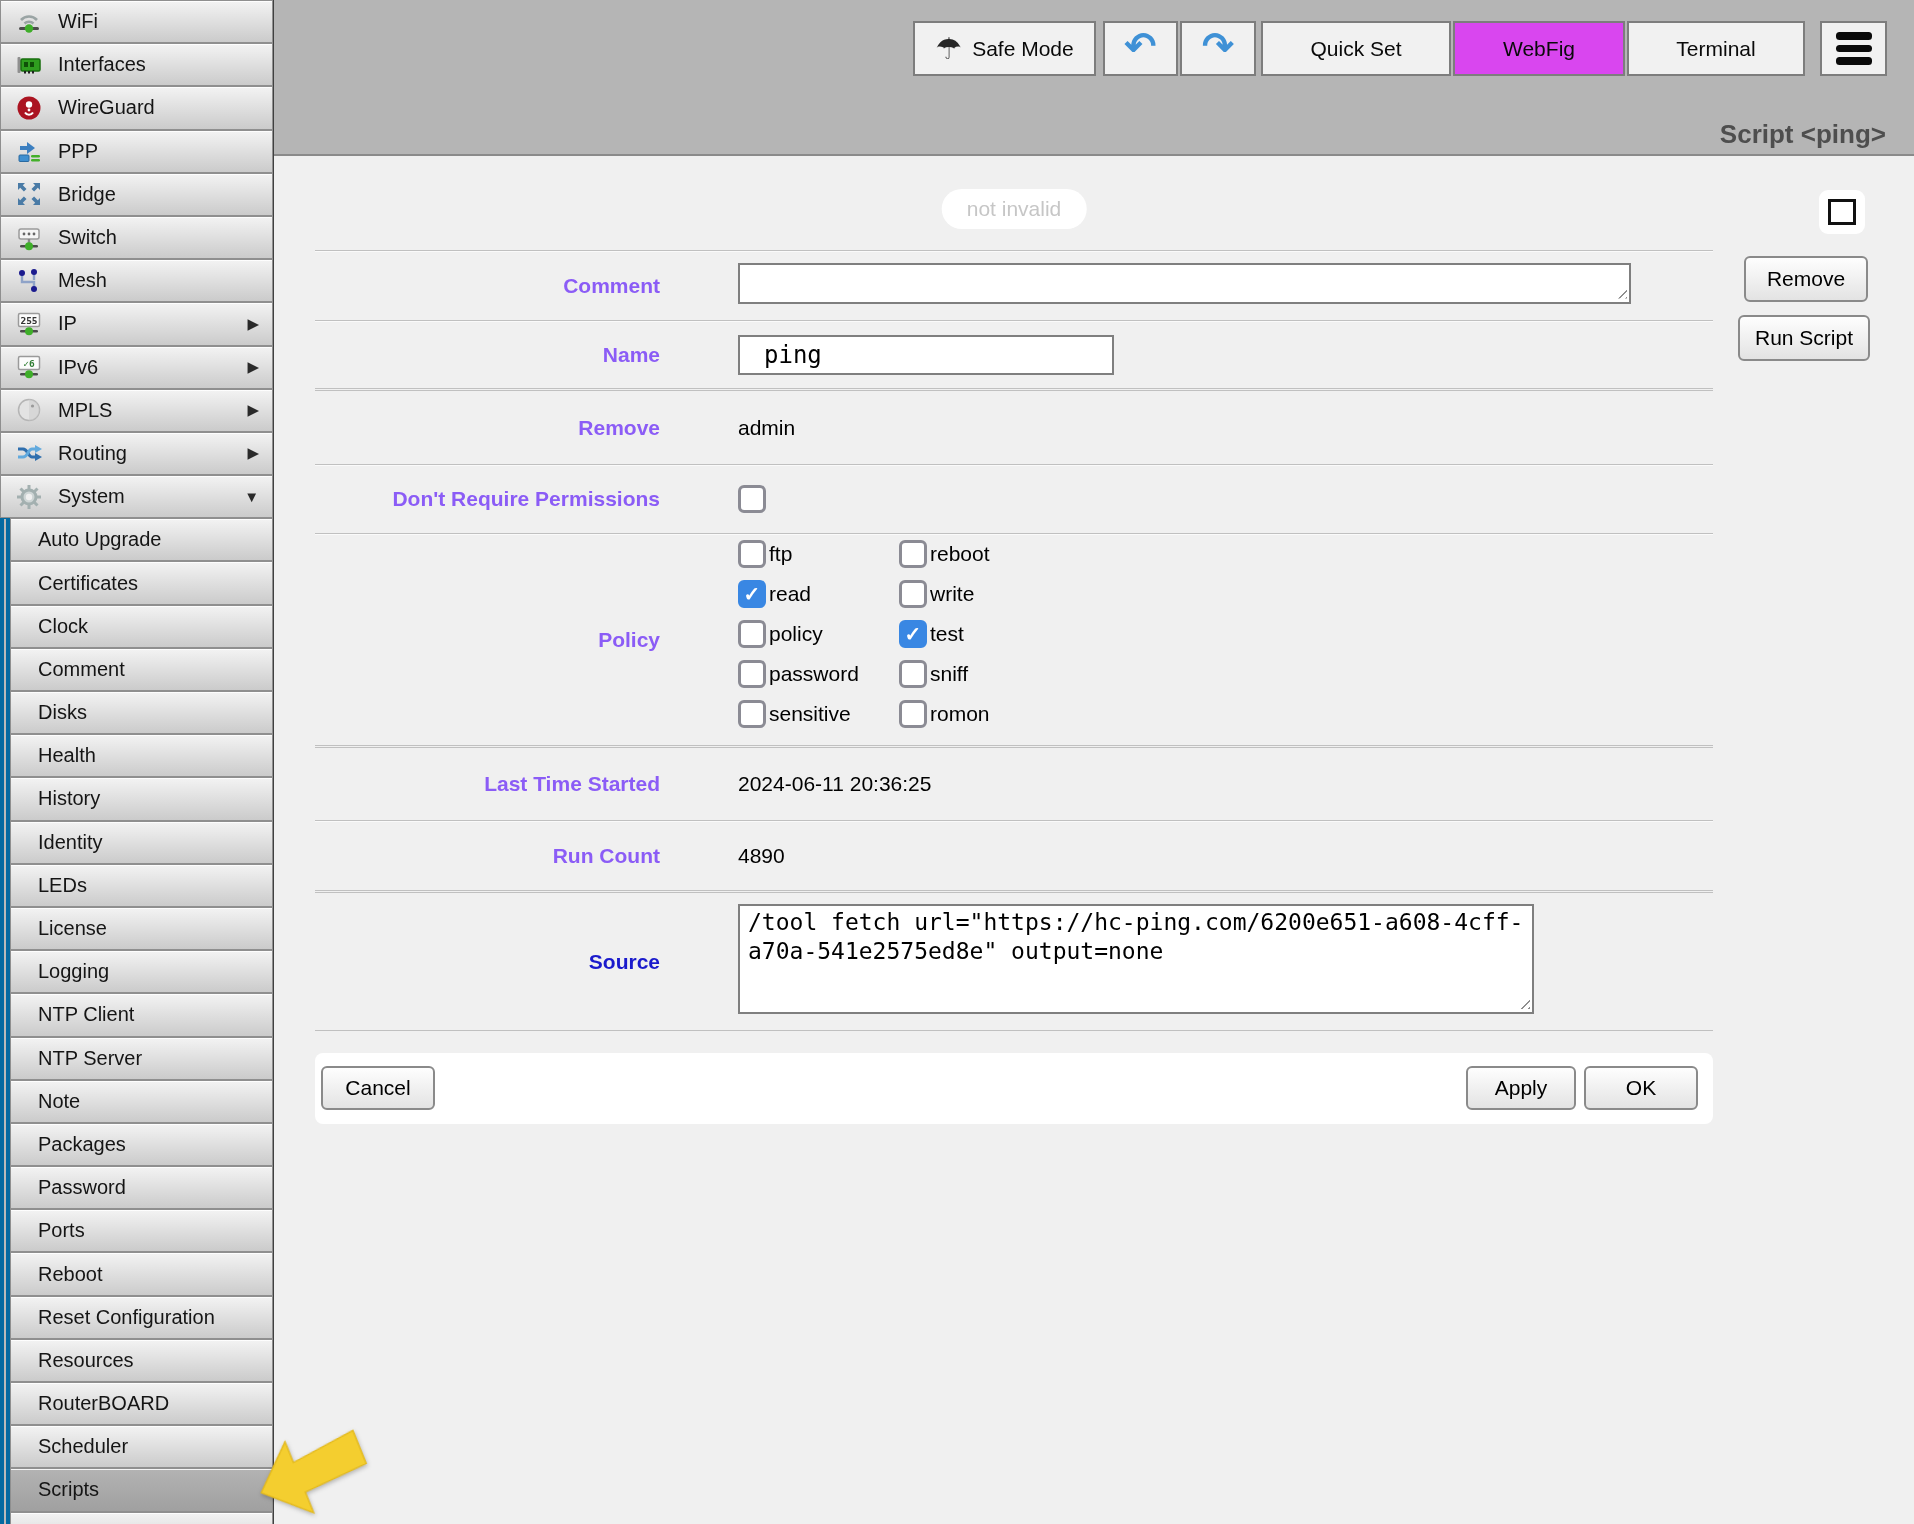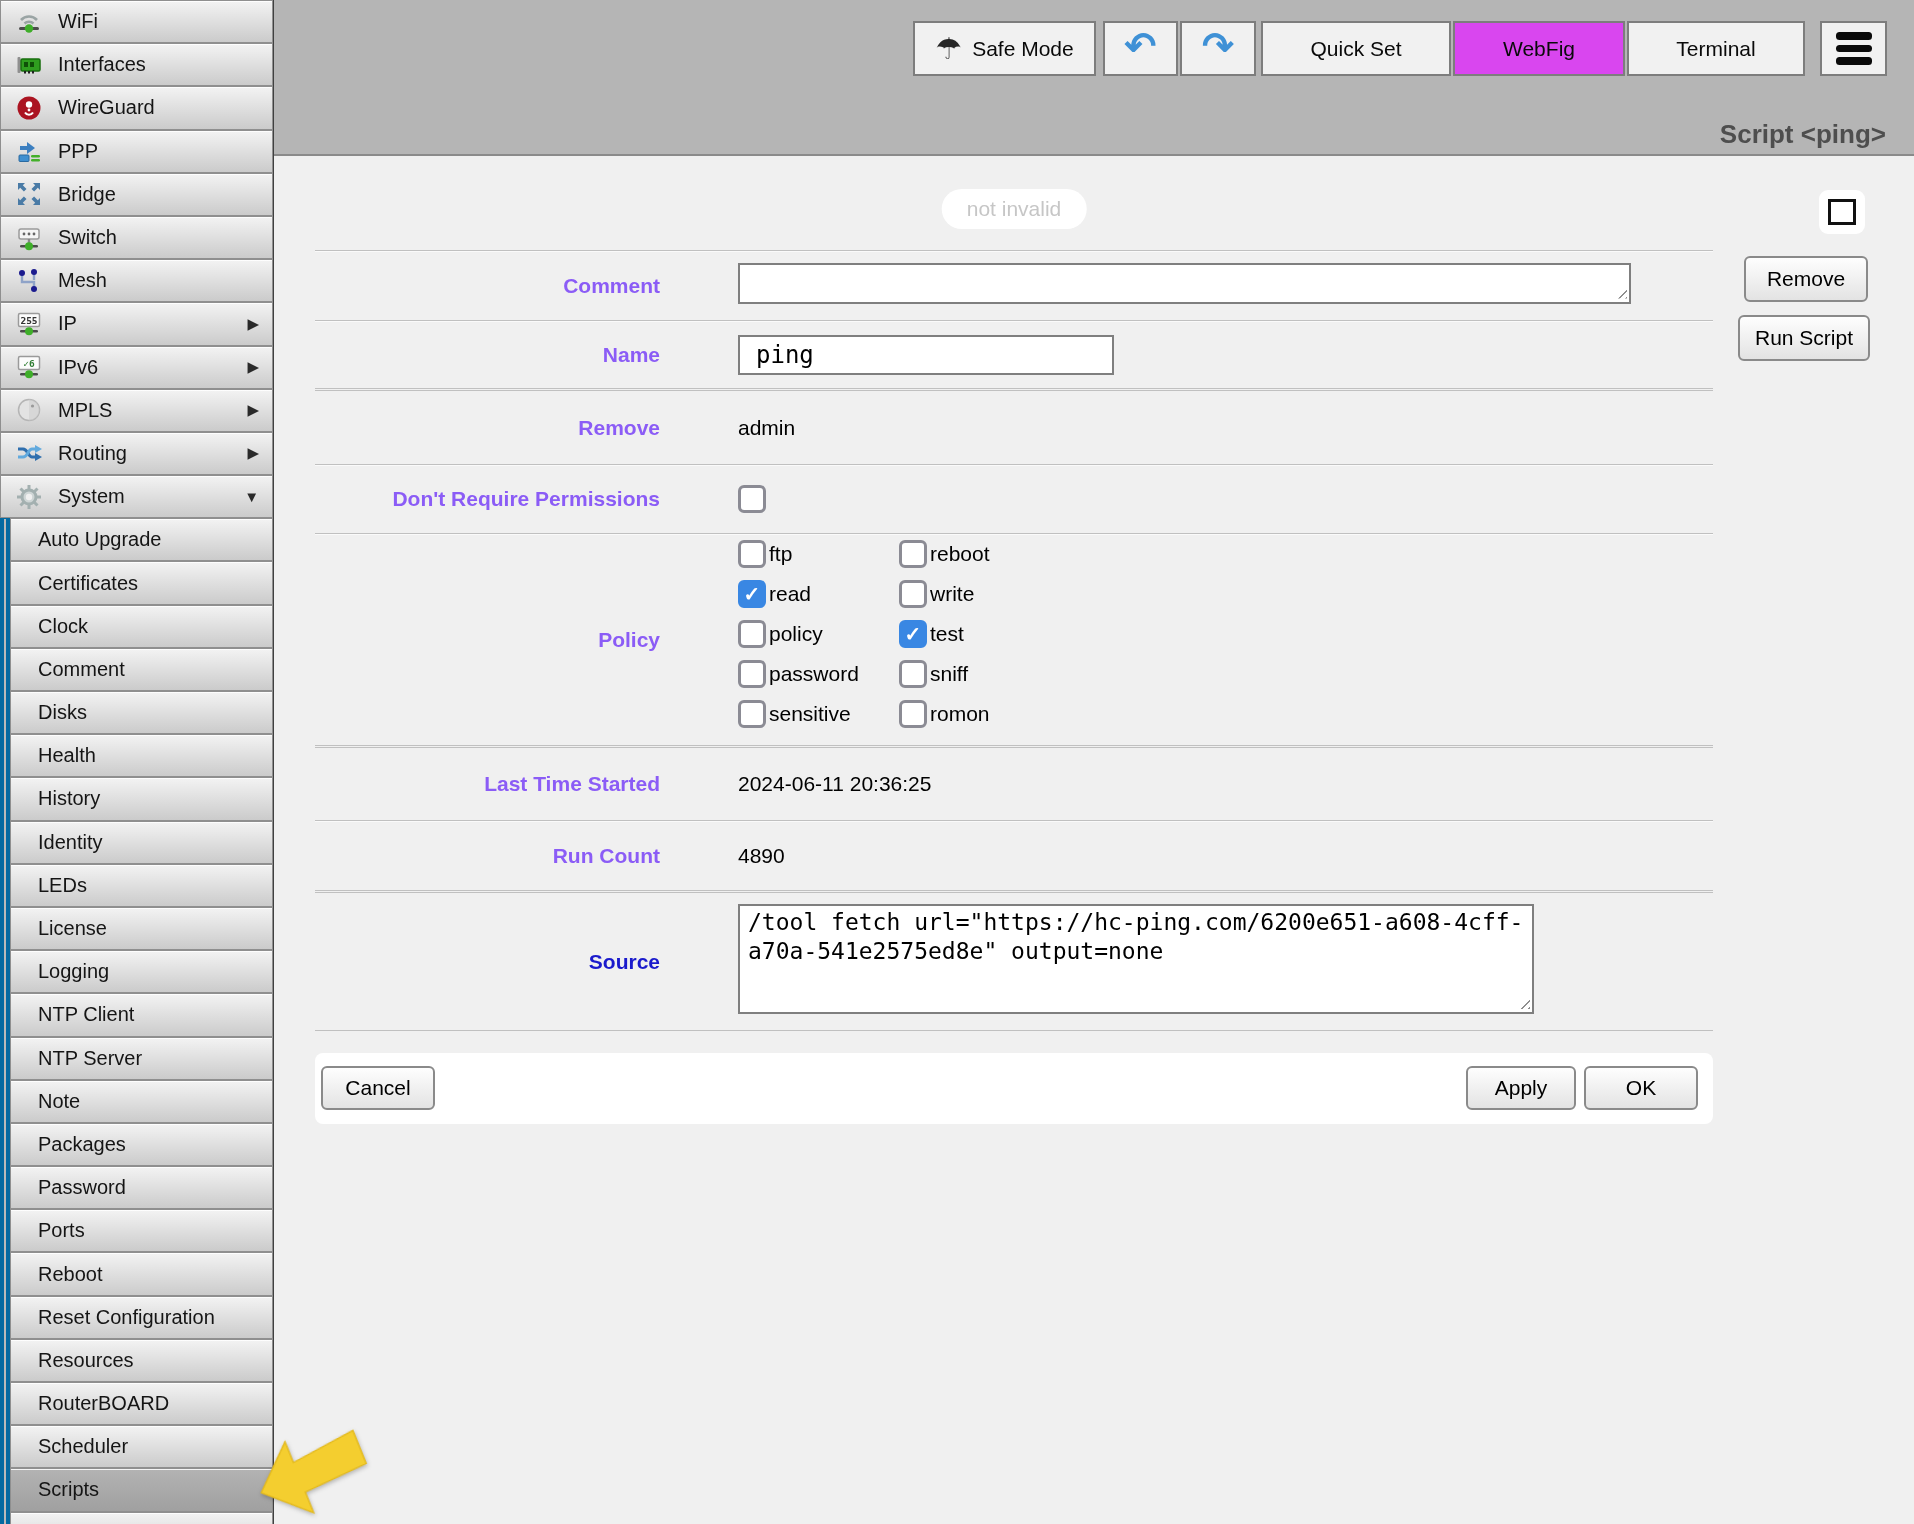--- a/index.html
+++ b/index.html
@@ -62,21 +62,21 @@
 
   .badge-row{height:94px;position:relative;}
   .badge{position:absolute;left:50%;top:33px;transform:translateX(-50%);
          background:#fff;color:#c6c6c6;font-size:21px;height:40px;line-height:40px;
          padding:0 25px;border-radius:20px;white-space:nowrap;}
 
   .fieldwrap{position:relative;display:inline-block;line-height:0;}
   textarea.tinput,input.tinput{box-sizing:border-box;background:#fff;border:2px solid #7f7f7f;
          resize:none;outline:none;font-family:"DejaVu Sans Mono",monospace;}
   .comment-input{width:893px;height:41px;font-size:20px;padding:6px 8px;}
-  .name-input{width:376px;height:40px;font-size:24px;padding:0 16px;}
+  .name-input{width:376px;height:40px;font-size:24px;padding:0 24px;}
   .source-input{width:796px;height:110px;font-size:23px;line-height:29px;padding:2px 8px;
                 white-space:pre-wrap;overflow:hidden;}
   .grip{position:absolute;right:4px;bottom:5px;width:13px;height:13px;pointer-events:none;
         clip-path:polygon(100% 0,100% 100%,0 100%);
         background:repeating-linear-gradient(-45deg,#8f8f8f 0 2px,transparent 2px 5px);}
 
   .cb{box-sizing:border-box;display:inline-flex;align-items:center;justify-content:center;
       width:28px;height:28px;border:3px solid #8b8b94;border-radius:6px;background:#fff;
       flex:none;cursor:pointer;color:transparent;font-size:20px;font-weight:bold;}
   .cb.checked{background:var(--accent-blue,#3987e3);border-color:var(--accent-blue,#3987e3);color:#fff;}

